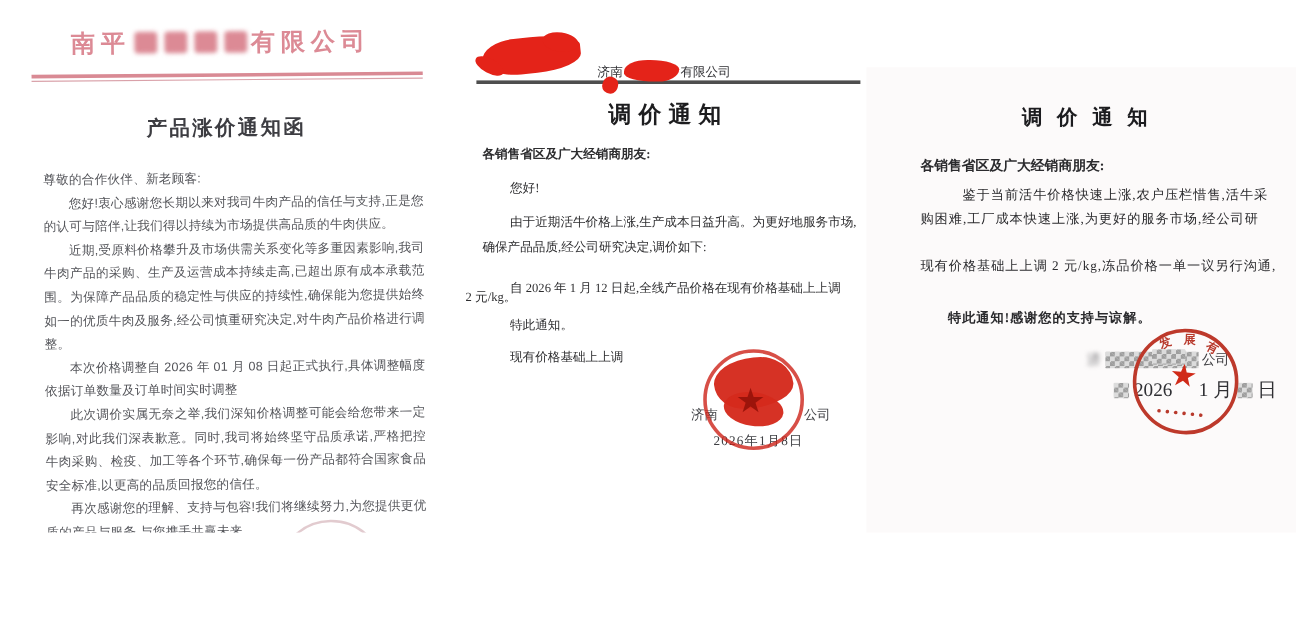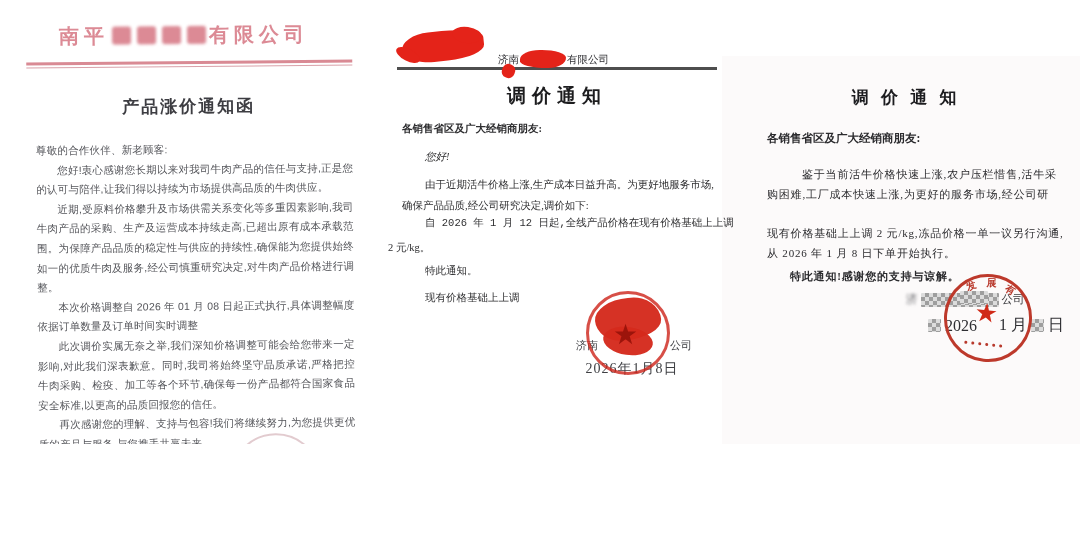--- a/index.html
+++ b/index.html
@@ -51,38 +51,38 @@
     white-space:nowrap; z-index:3; }
   .nameblob { display:inline-block; width:46px; height:18px; background:#e42319;
     border-radius:45% 55% 40% 60% / 55% 45% 60% 40%; vertical-align:-5px; margin:0 1px; }
   .m-rule { position:absolute; left:397px; top:67px; width:320px; height:2.5px; background:#4e4e4e; }
   .m-title { position:absolute; left:397px; top:83px; width:320px; margin:0; text-align:center;
     font-size:19px; font-weight:bold; color:#1d1d1f; letter-spacing:6px; }
   .m-line { position:absolute; white-space:nowrap; font-size:10.5px; color:#2e2e30; z-index:2; }
   .m-sig { position:absolute; left:576px; top:338px; width:116px; display:flex;
     justify-content:space-between; font-size:11px; color:#3e3f43; z-index:2; }
   .m-date { position:absolute; left:584px; top:360px; width:96px; text-align:center;
-    font-size:14px; color:#3e3f43; z-index:2; letter-spacing:1px; }
+    font-size:11px; color:#3e3f43; z-index:2; letter-spacing:1px; }
   .m-stamp { position:absolute; left:586px; top:291px; width:84px; height:84px; z-index:5; }
   .m-stamp .ring { position:absolute; inset:0; border:3px solid rgba(205,35,25,.8); border-radius:50%; }
   .m-stamp .ink1 { position:absolute; left:9px; top:7px; width:66px; height:42px; background:#d42a1c;
     border-radius:55% 45% 60% 40% / 50% 60% 45% 55%; transform:rotate(-5deg); opacity:.96; }
   .m-stamp .ink2 { position:absolute; left:17px; top:36px; width:50px; height:28px; background:#d42a1c;
     border-radius:50%; transform:rotate(8deg); opacity:.96; }
   .m-stamp .star { position:absolute; left:27px; top:30px; font-size:28px; color:#9c140b; line-height:1; }
 
   
   .r-page { position:absolute; left:722px; top:56px; width:358px; height:478px;
     background:rgba(250,246,246,.55); }
   .r-title { position:absolute; left:756px; top:86px; width:300px; margin:0; text-align:center;
     font-size:17px; font-weight:bold; color:#1c1c1f; letter-spacing:4px; }
   .r-salut { position:absolute; left:767px; top:131px; font-size:11.5px; font-weight:600;
     color:#2b2b2e; white-space:nowrap; }
   .r-line { position:absolute; white-space:nowrap; font-size:11px; letter-spacing:.8px;
-    color:#2b2b2e; z-index:2;margin-top:12px; }
+    color:#2b2b2e; z-index:2; }
   .r-sig { position:absolute; left:906px; top:292px; display:flex; align-items:center; gap:3px;
     font-size:11.5px; color:#3a3a3e; z-index:2; white-space:nowrap; }
   .faintchar { filter:blur(1.6px); color:#6a6a6e; }
   .r-date { position:absolute; left:928px; top:315px; display:flex; align-items:center; gap:4px;
     font-size:16px; color:#2f2f33; z-index:2; white-space:nowrap; }
   .mosaic { background-image:
       linear-gradient(45deg,#9e9e9e 25%,transparent 25%,transparent 75%,#9e9e9e 75%),
       linear-gradient(45deg,#9e9e9e 25%,#dcdcdc 25%,#dcdcdc 75%,#9e9e9e 75%);
     background-position:0 0,4px 4px; background-size:8px 8px;
     filter:blur(.4px); border-radius:1px; }
@@ -137,24 +137,24 @@
     <div class="m-blob tail"></div>
     <div class="m-blob drip"></div>
 
     <div class="m-company">
       <span>济南</span><span class="nameblob"></span><span>有限公司</span>
     </div>
     <div class="m-rule"></div>
     <h1 class="m-title">调价通知</h1>
 
     <div class="m-line" style="left:402px; top:122px; font-weight:600;">各销售省区及广大经销商朋友:</div>
-    <div class="m-line" style="left:425px; top:150px;font-style:italic;">您好!</div>
+    <div class="m-line" style="left:425px; top:150px;">您好!</div>
     <div class="m-line" style="left:425px; top:178px;">由于近期活牛价格上涨,生产成本日益升高。为更好地服务市场,</div>
     <div class="m-line" style="left:402px; top:199px;">确保产品品质,经公司研究决定,调价如下:</div>
-    <div class="m-line" style="left:425px; top:216px;font-family:Liberation Mono, monospace;">自 2026 年 1 月 12 日起,全线产品价格在现有价格基础上上调</div>
+    <div class="m-line" style="left:425px; top:233px;">自 2026 年 1 月 12 日起,全线产品价格在现有价格基础上上调</div>
     <div class="m-line" style="left:388px; top:241px;text-align:center;">2 元/kg。</div>
     <div class="m-line" style="left:425px; top:264px;">特此通知。</div>
     <div class="m-line" style="left:425px; top:291px;">现有价格基础上上调</div>
 
     <div class="m-sig">
       <span>济南</span>
       <span>公司</span>
     </div>
     <div class="m-date">2026年1月8日</div>
 
@@ -167,21 +167,20 @@
   </section>
 
   <section class="doc serif">
     <div class="r-page"></div>
     <h1 class="r-title">调 价 通 知</h1>
     <div class="r-salut">各销售省区及广大经销商朋友:</div>
 
     <div class="r-line" style="left:802px; top:155px;">鉴于当前活牛价格快速上涨,农户压栏惜售,活牛采</div>
     <div class="r-line" style="left:767px; top:175px;">购困难,工厂成本快速上涨,为更好的服务市场,经公司研</div>
     <div class="r-line" style="left:767px; top:214px;">现有价格基础上上调 2 元/kg,冻品价格一单一议另行沟通,</div>
-    <div class="r-line" style="left:767px; top:234px;">从 2026 年 1 月 8 日下单开始执行。</div>
     <div class="r-line" style="left:790px; top:257px; font-weight:600;">特此通知!感谢您的支持与谅解。</div>
 
     <div class="r-sig">
       <span class="faintchar">济</span>
       <span class="mosaic sig"></span>
       <span>公司</span>
     </div>
 
     <div class="r-date">
       <span class="mosaic sq"></span>

